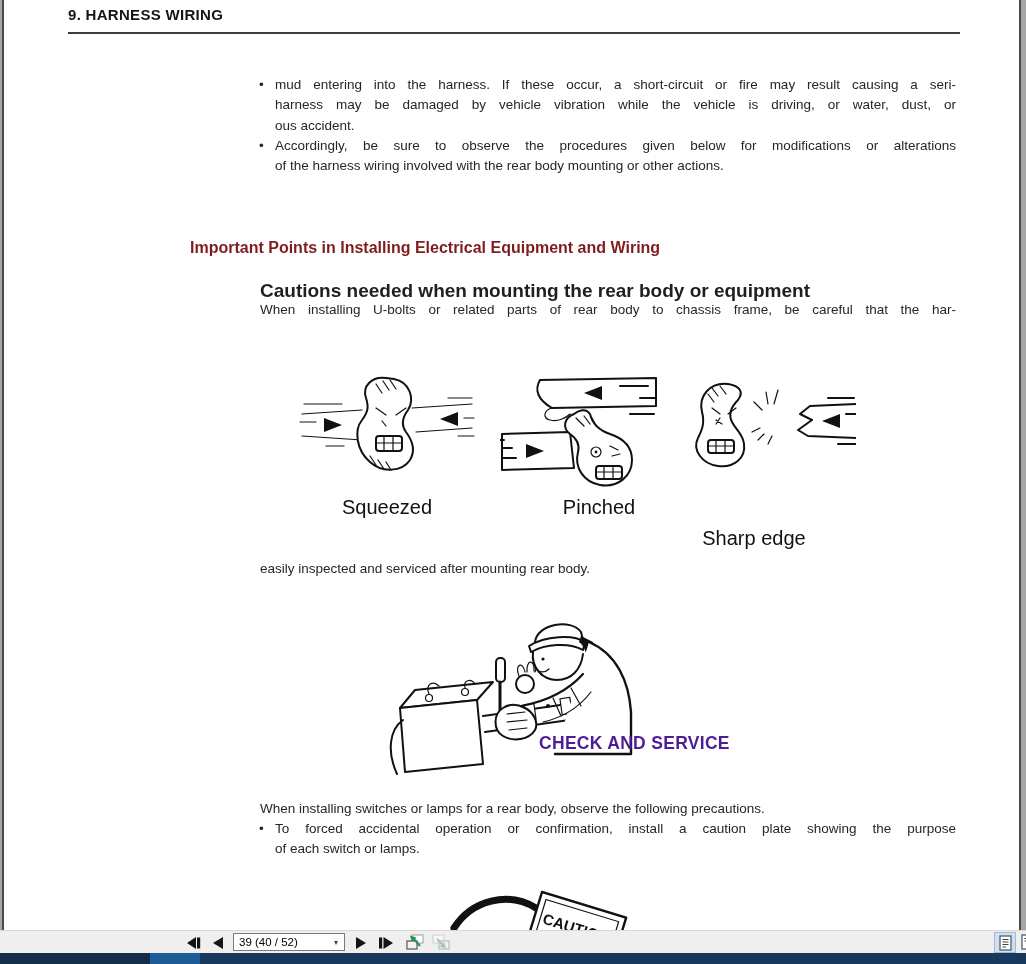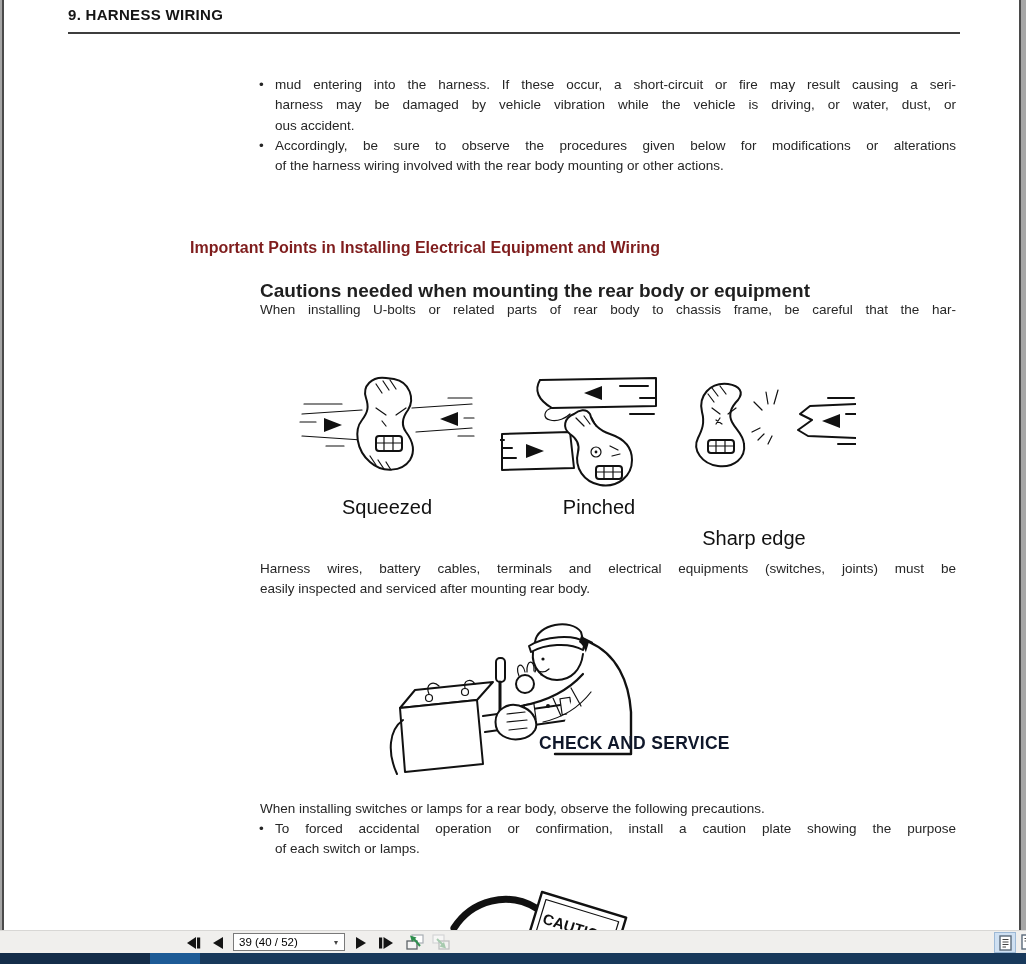--- a/index.html
+++ b/index.html
@@ -21,21 +21,21 @@
   .bullet-list { left:259px; top:75px; width:697px; }
   .bullet { display:flex; }
   .bullet-marker { width:16px; flex:0 0 16px; color:#262626; font-size:13.5px; line-height:20.3px; }
   .bullet-text { flex:1; }
 
   .section-heading { left:190px; top:239px; font-size:16px; font-weight:bold; color:#7f1d1d; }
   .sub-heading { left:260px; top:280px; font-size:19px; font-weight:bold; color:#1f1f1f; }
   .para { width:696px; }
 
   .fig-label { font-size:20px; color:#111; text-align:center; }
-  .check-caption { left:539px; top:733px; font-size:17.5px; font-weight:bold; color:#0f172a; letter-spacing:.3px; }
+  .check-caption { left:539px; top:733px; font-size:17.5px; font-weight:bold; color:#4c1d95; letter-spacing:.3px; }
 
   svg.lineart { stroke:#111; fill:none; stroke-width:2; stroke-linecap:round; stroke-linejoin:round; }
   svg.lineart .fillb { fill:#111; stroke:none; }
   svg.lineart .w { fill:#fff; }
   svg.lineart .thin { stroke-width:1.2; }
 
   
   .toolbar { position:absolute; left:0; top:930px; width:1026px; height:36px;
     background:#f0efed; border-top:1px solid #d8d7d5;padding-left:24px; }
   .tbtn { position:absolute; top:4px; width:16px; height:15px; display:flex; align-items:center; justify-content:center; cursor:default; }
@@ -122,21 +122,20 @@
     <path d="M168,26 L122,28 L112,36 L124,42 L110,52 L120,58 L168,60 M140,20 H166 M150,66 H168 M158,36 H168" class="thin" style="stroke-width:2"></path>
     <polygon points="152,36 152,50 134,43" class="fillb"></polygon>
     <path d="M66,24 L74,32 M78,14 L80,26 M90,12 L86,26 M64,54 L72,50 M70,62 L76,56 M80,66 L84,58" class="thin"></path>
   </svg>
 
   <div class="abs fig-label" style="left:298px; top:496px; width:178px;">Squeezed</div>
   <div class="abs fig-label" style="left:520px; top:496px; width:158px;">Pinched</div>
   <div class="abs fig-label" style="left:670px; top:496px; width:168px;margin-top:31px;">Sharp edge</div>
 
   <div class="abs body-txt para" style="left:260px; top:559px;">
-      <div class="jl">Harness wires, battery cables, terminals and electrical equipments (switches, joints) must be</div>
       <div>easily inspected and serviced after mounting rear body.</div>
     </div>
 
   <svg class="abs lineart" style="left:385px; top:612px;" width="390" height="175" viewBox="0 0 390 175">
 
     <path d="M15,96 L92,88 L108,70 L30,78 Z" class="w"></path>
     <path d="M15,96 L92,88 L98,152 L20,160 Z" class="w"></path>
     <circle cx="44" cy="86" r="3.5" class="thin"></circle>
     <circle cx="80" cy="80" r="3.5" class="thin"></circle>
     <path d="M18,108 C4,118 2,140 12,162" class="thin" style="stroke-width:2"></path>

